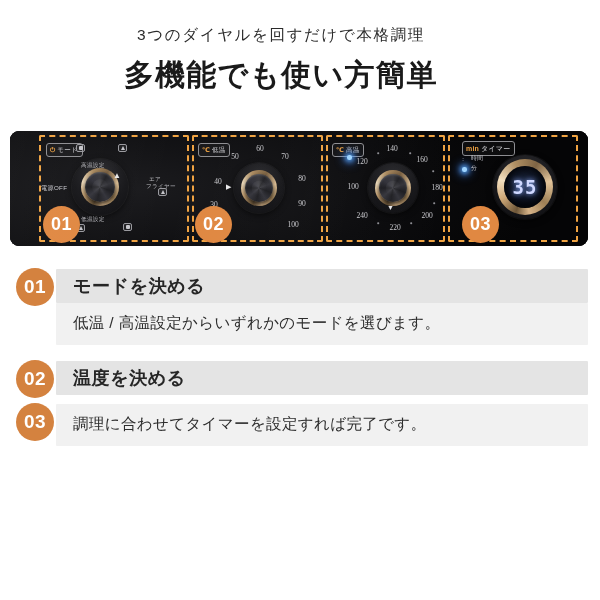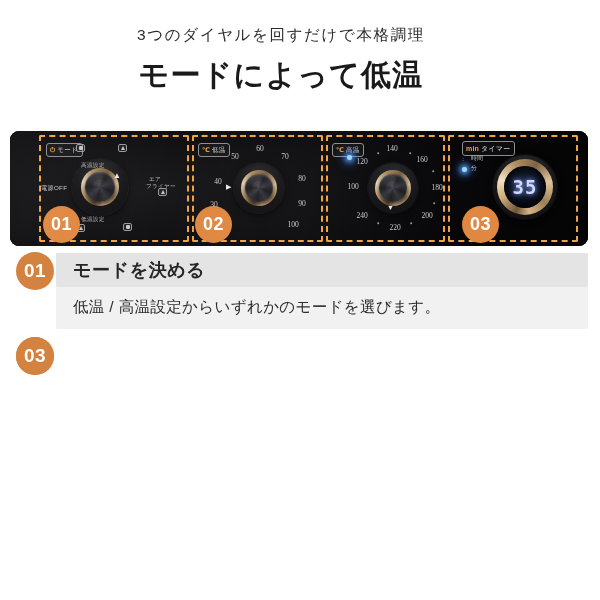--- a/index.html
+++ b/index.html
@@ -163,21 +163,21 @@
     background:#e08842; color:#fff;
     display:flex; align-items:center; justify-content:center;
     font-size:18px; font-weight:700; letter-spacing:.5px;
   }
 
   
   .steps { position:absolute; left:10px; top:253px; width:578px; }
   .step { position:relative; margin-bottom: 9px; }
   .step-title-bar {
     background:#e4e4e4; height:34px; margin-left:46px;
-    display:flex; align-items:center; padding-left:17px; border-radius:1px;
+    display:flex; align-items:center; padding-left:17px; border-radius:1px;margin-top:16px;
   }
   .step-title {
     font-size:18px; font-weight:700; color:#262626; letter-spacing:.6px;
   }
   .step-body {
     background:#f1f1f1; margin-left:46px; padding:7px 12px 10px 17px; border-radius:1px;
   }
   .step-body p {
     font-size:15.5px; color:#2d2d2d; line-height:1.62; letter-spacing:.35px;
   }
@@ -189,21 +189,21 @@
     font-size:19px; font-weight:700; letter-spacing:.5px;
   }
 </style>
 </head>
 <body>
 
 <div class="page">
 
   <div class="header">
     <div class="subtitle">3つのダイヤルを回すだけで本格調理</div>
-    <div class="title">モードによって低温</div>
+    <div class="title">多機能でも使い方簡単</div>
   </div>
 
   <div class="panel-wrap">
     <div class="panel"></div>
 
     <div class="dash d1"></div>
     <div class="dash d2"></div>
     <div class="dash d3"></div>
     <div class="dash d4"></div>
 
@@ -313,20 +313,26 @@
       <div class="step-title-bar">
         <span class="step-title">モードを決める</span>
       </div>
       <div class="step-body">
         <p>低温 / 高温設定からいずれかのモードを選びます。</p>
       </div>
     </div>
 
     <div class="step">
       <div class="step-num">02</div>
+      <div class="step-title-bar">
+        <span class="step-title">温度を決める</span>
+      </div>
     </div>
 
     <div class="step">
       <div class="step-num">03</div>
+      <div class="step-body">
+        <p>調理に合わせてタイマーを設定すれば完了です。</p>
+      </div>
     </div>
 
   </div>
 </div>
 
 </body></html>

